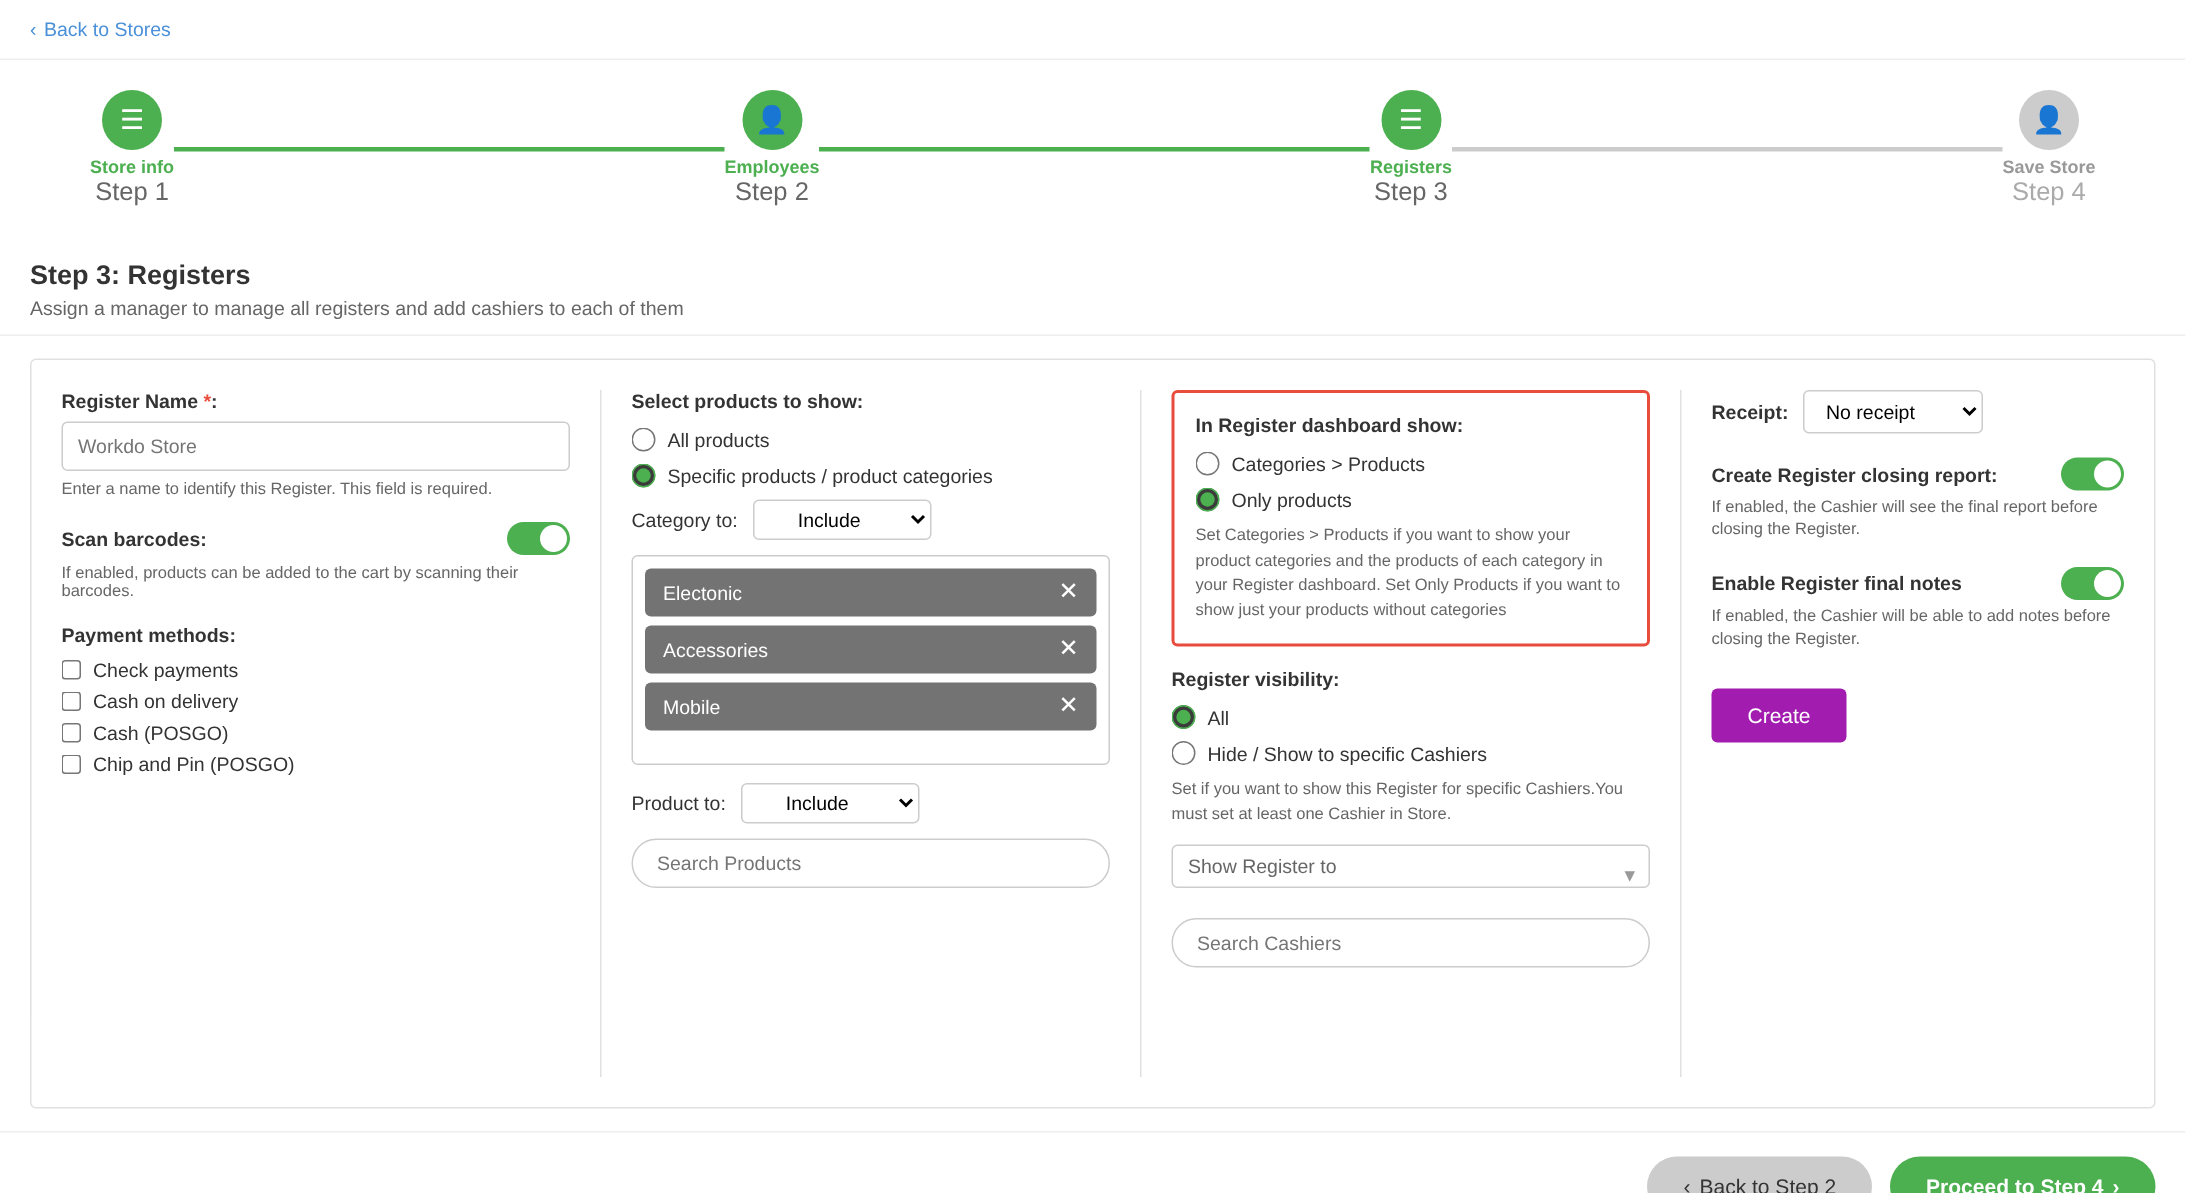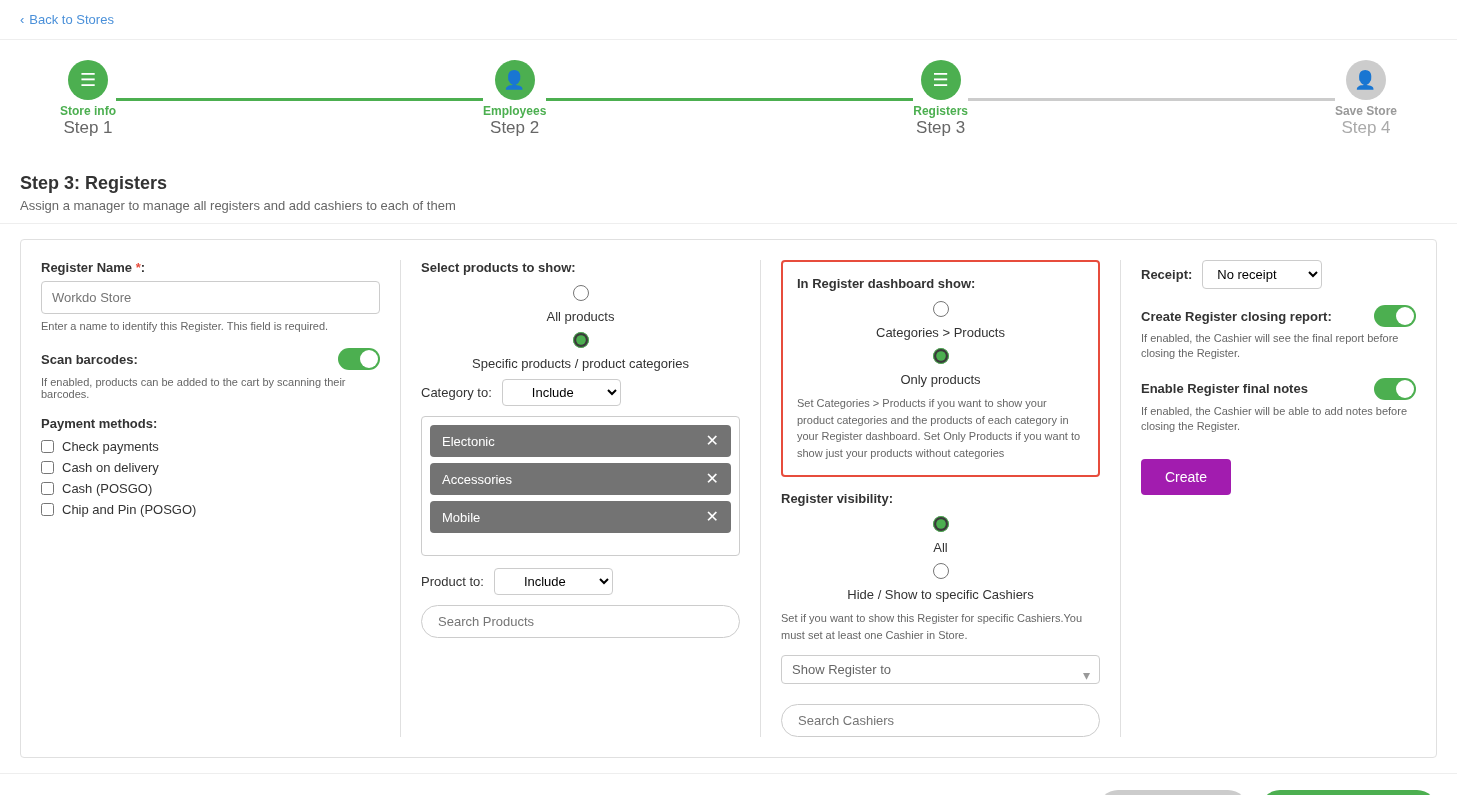--- a/index.html
+++ b/index.html
@@ -39,21 +39,21 @@
     .toggle { width: 42px; height: 22px; background: #4caf50; border-radius: 11px; position: relative; cursor: pointer; }
     .toggle::after { content: ''; position: absolute; width: 18px; height: 18px; background: white; border-radius: 50%; top: 2px; right: 2px; }
     .toggle-hint { font-size: 11px; color: #666; margin-bottom: 16px; }
 
     
     .payment-label { font-size: 13px; font-weight: bold; margin-bottom: 8px; }
     .payment-item { display: flex; align-items: center; gap: 8px; margin-bottom: 6px; font-size: 13px; }
     .payment-item input[type="checkbox"] { accent-color: #4caf50; }
 
     
-    .radio-item { display: flex; align-items: center; gap: 8px; margin-bottom: 8px; font-size: 13px; cursor: pointer; flex-direction: column; }
+    .radio-item { display: flex; align-items: center; gap: 8px; margin-bottom: 8px; font-size: 13px; cursor: pointer; }
     .radio-item input[type="radio"] { accent-color: #4caf50; width: 16px; height: 16px; }
 
     
     .inline-select-row { display: flex; align-items: center; gap: 10px; margin-bottom: 10px; font-size: 13px; }
     .inline-select { border: 1px solid #ccc; border-radius: 4px; padding: 4px 25px; font-size: 13px; background: white; cursor: pointer; }
 
     
     .tag-container { border: 1px solid #ccc; border-radius: 4px; padding: 8px; min-height: 140px; margin-bottom: 12px; }
     .tag-item { display: flex; align-items: center; justify-content: space-between; background: #737373; color: white; border-radius: 4px; padding: 8px 12px; margin-bottom: 6px; font-size: 13px; }
     .tag-close { cursor: pointer; font-size: 16px; line-height: 1; }

